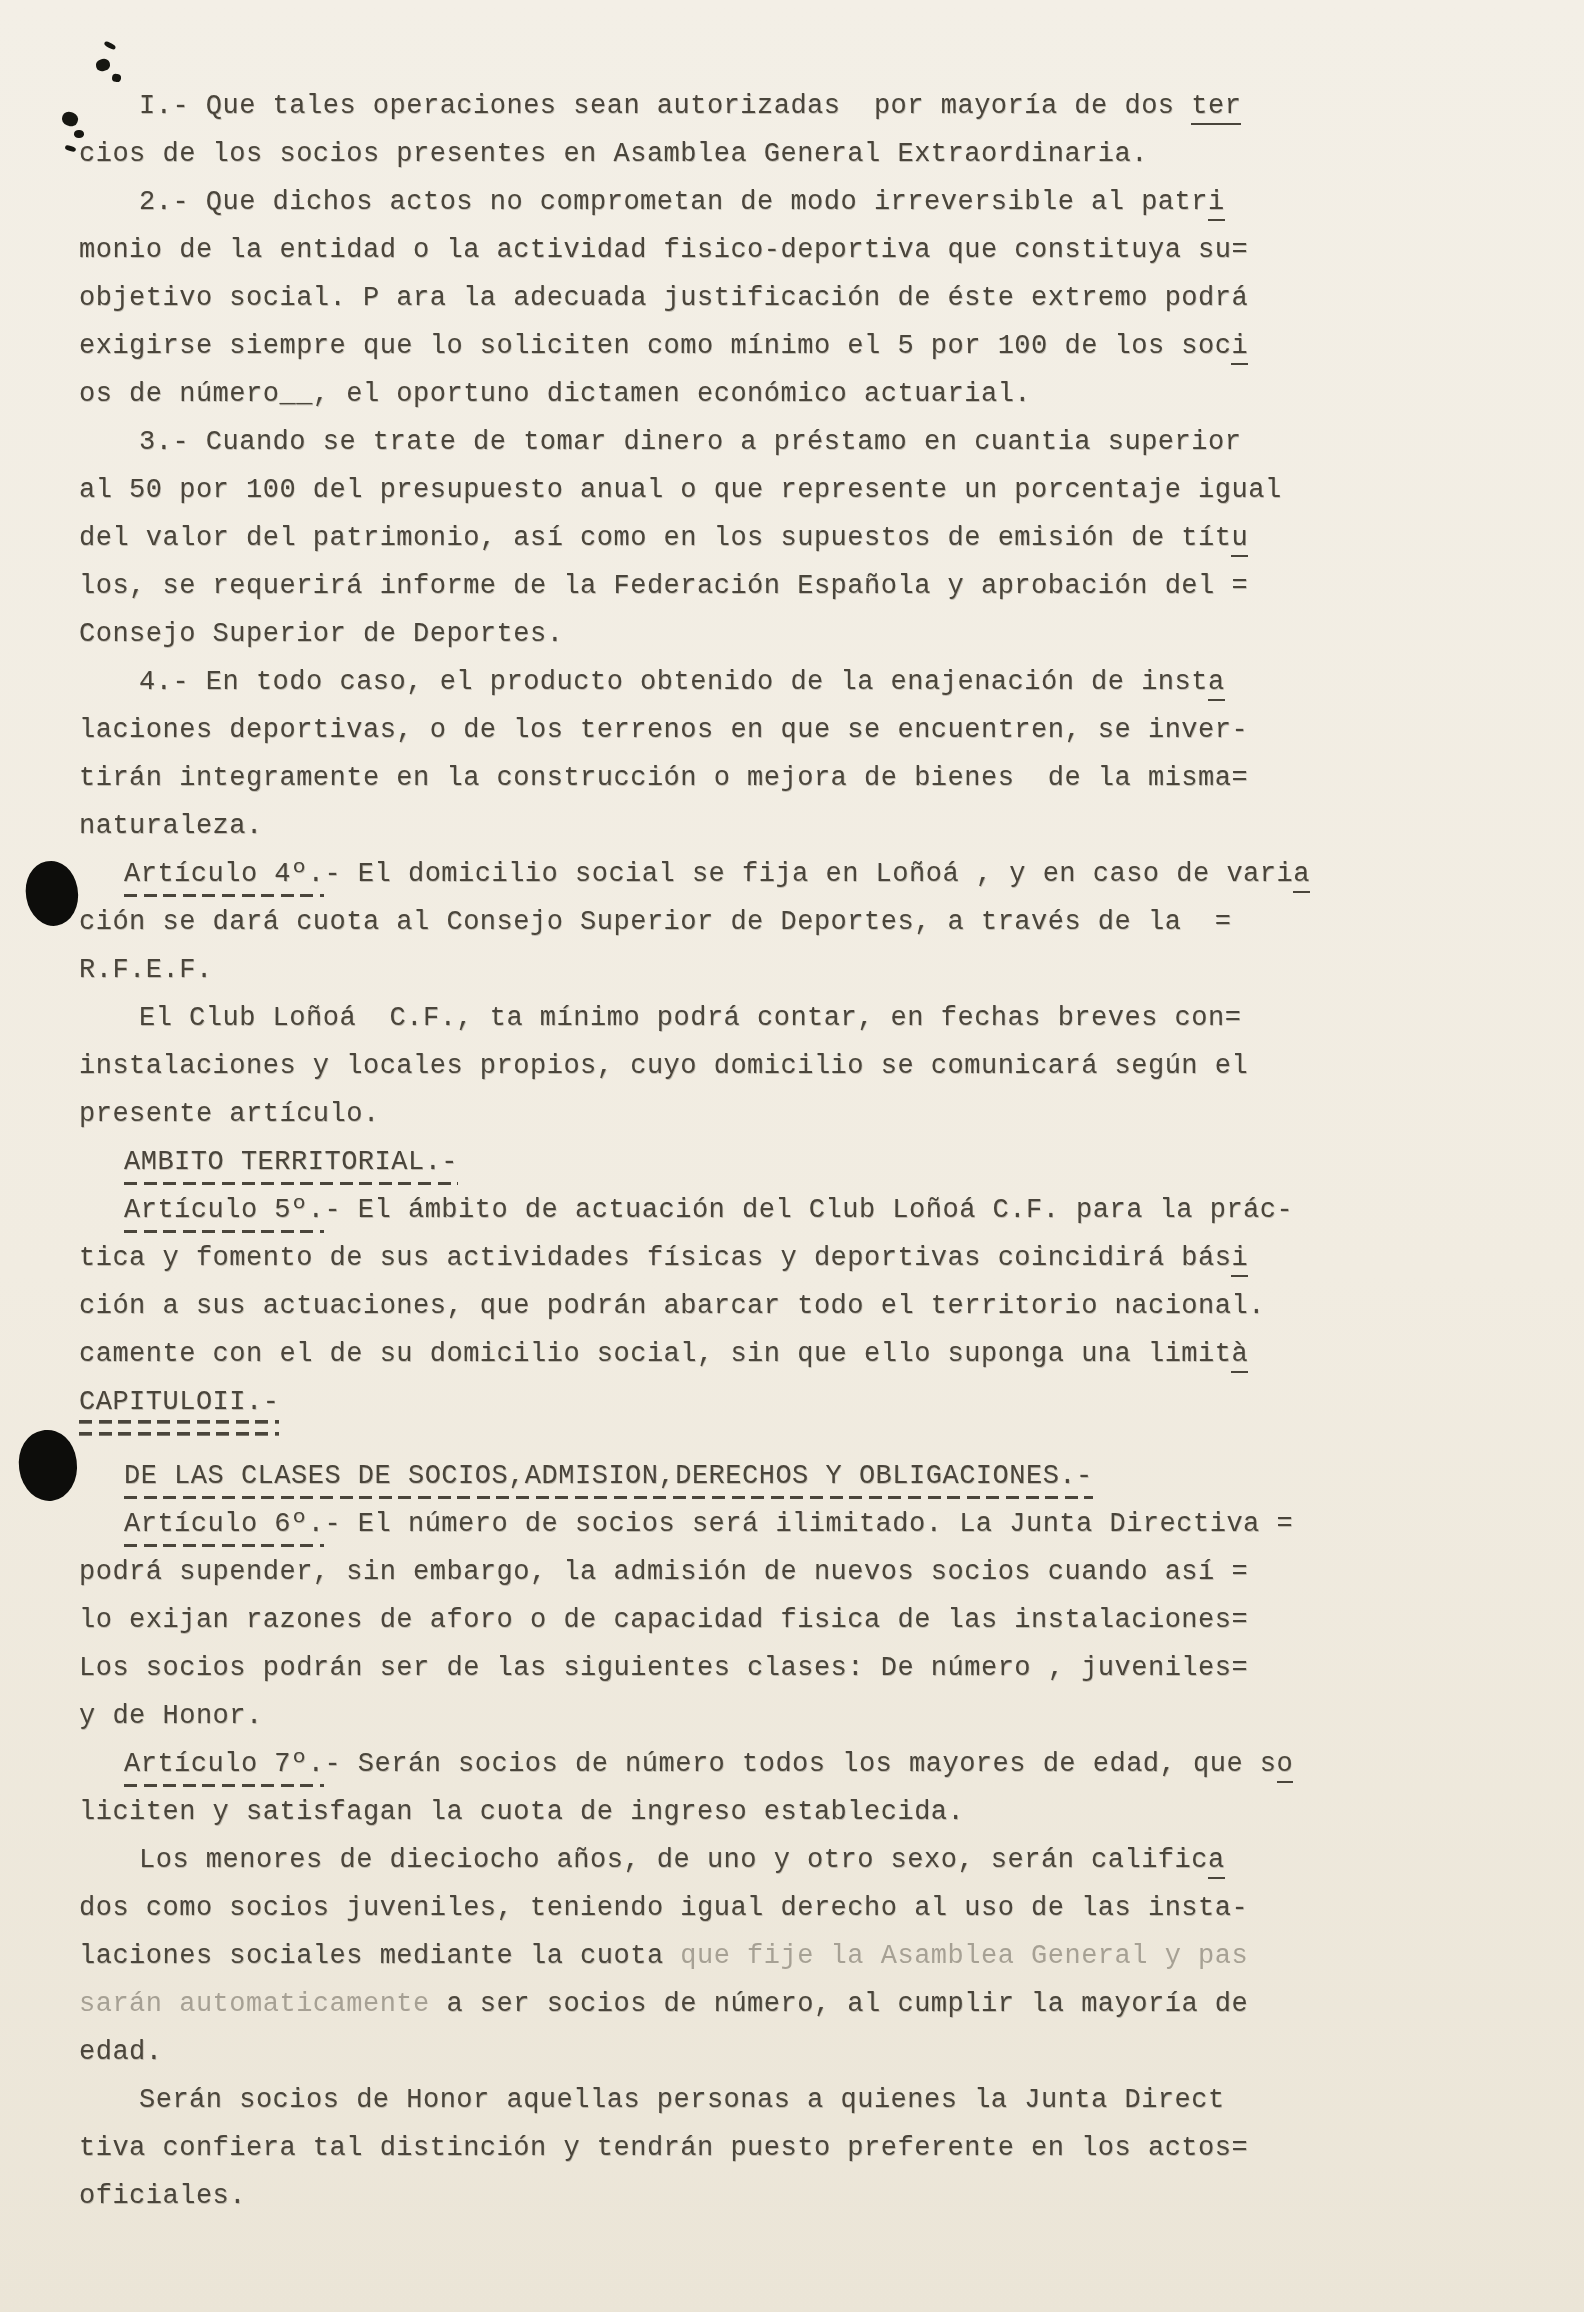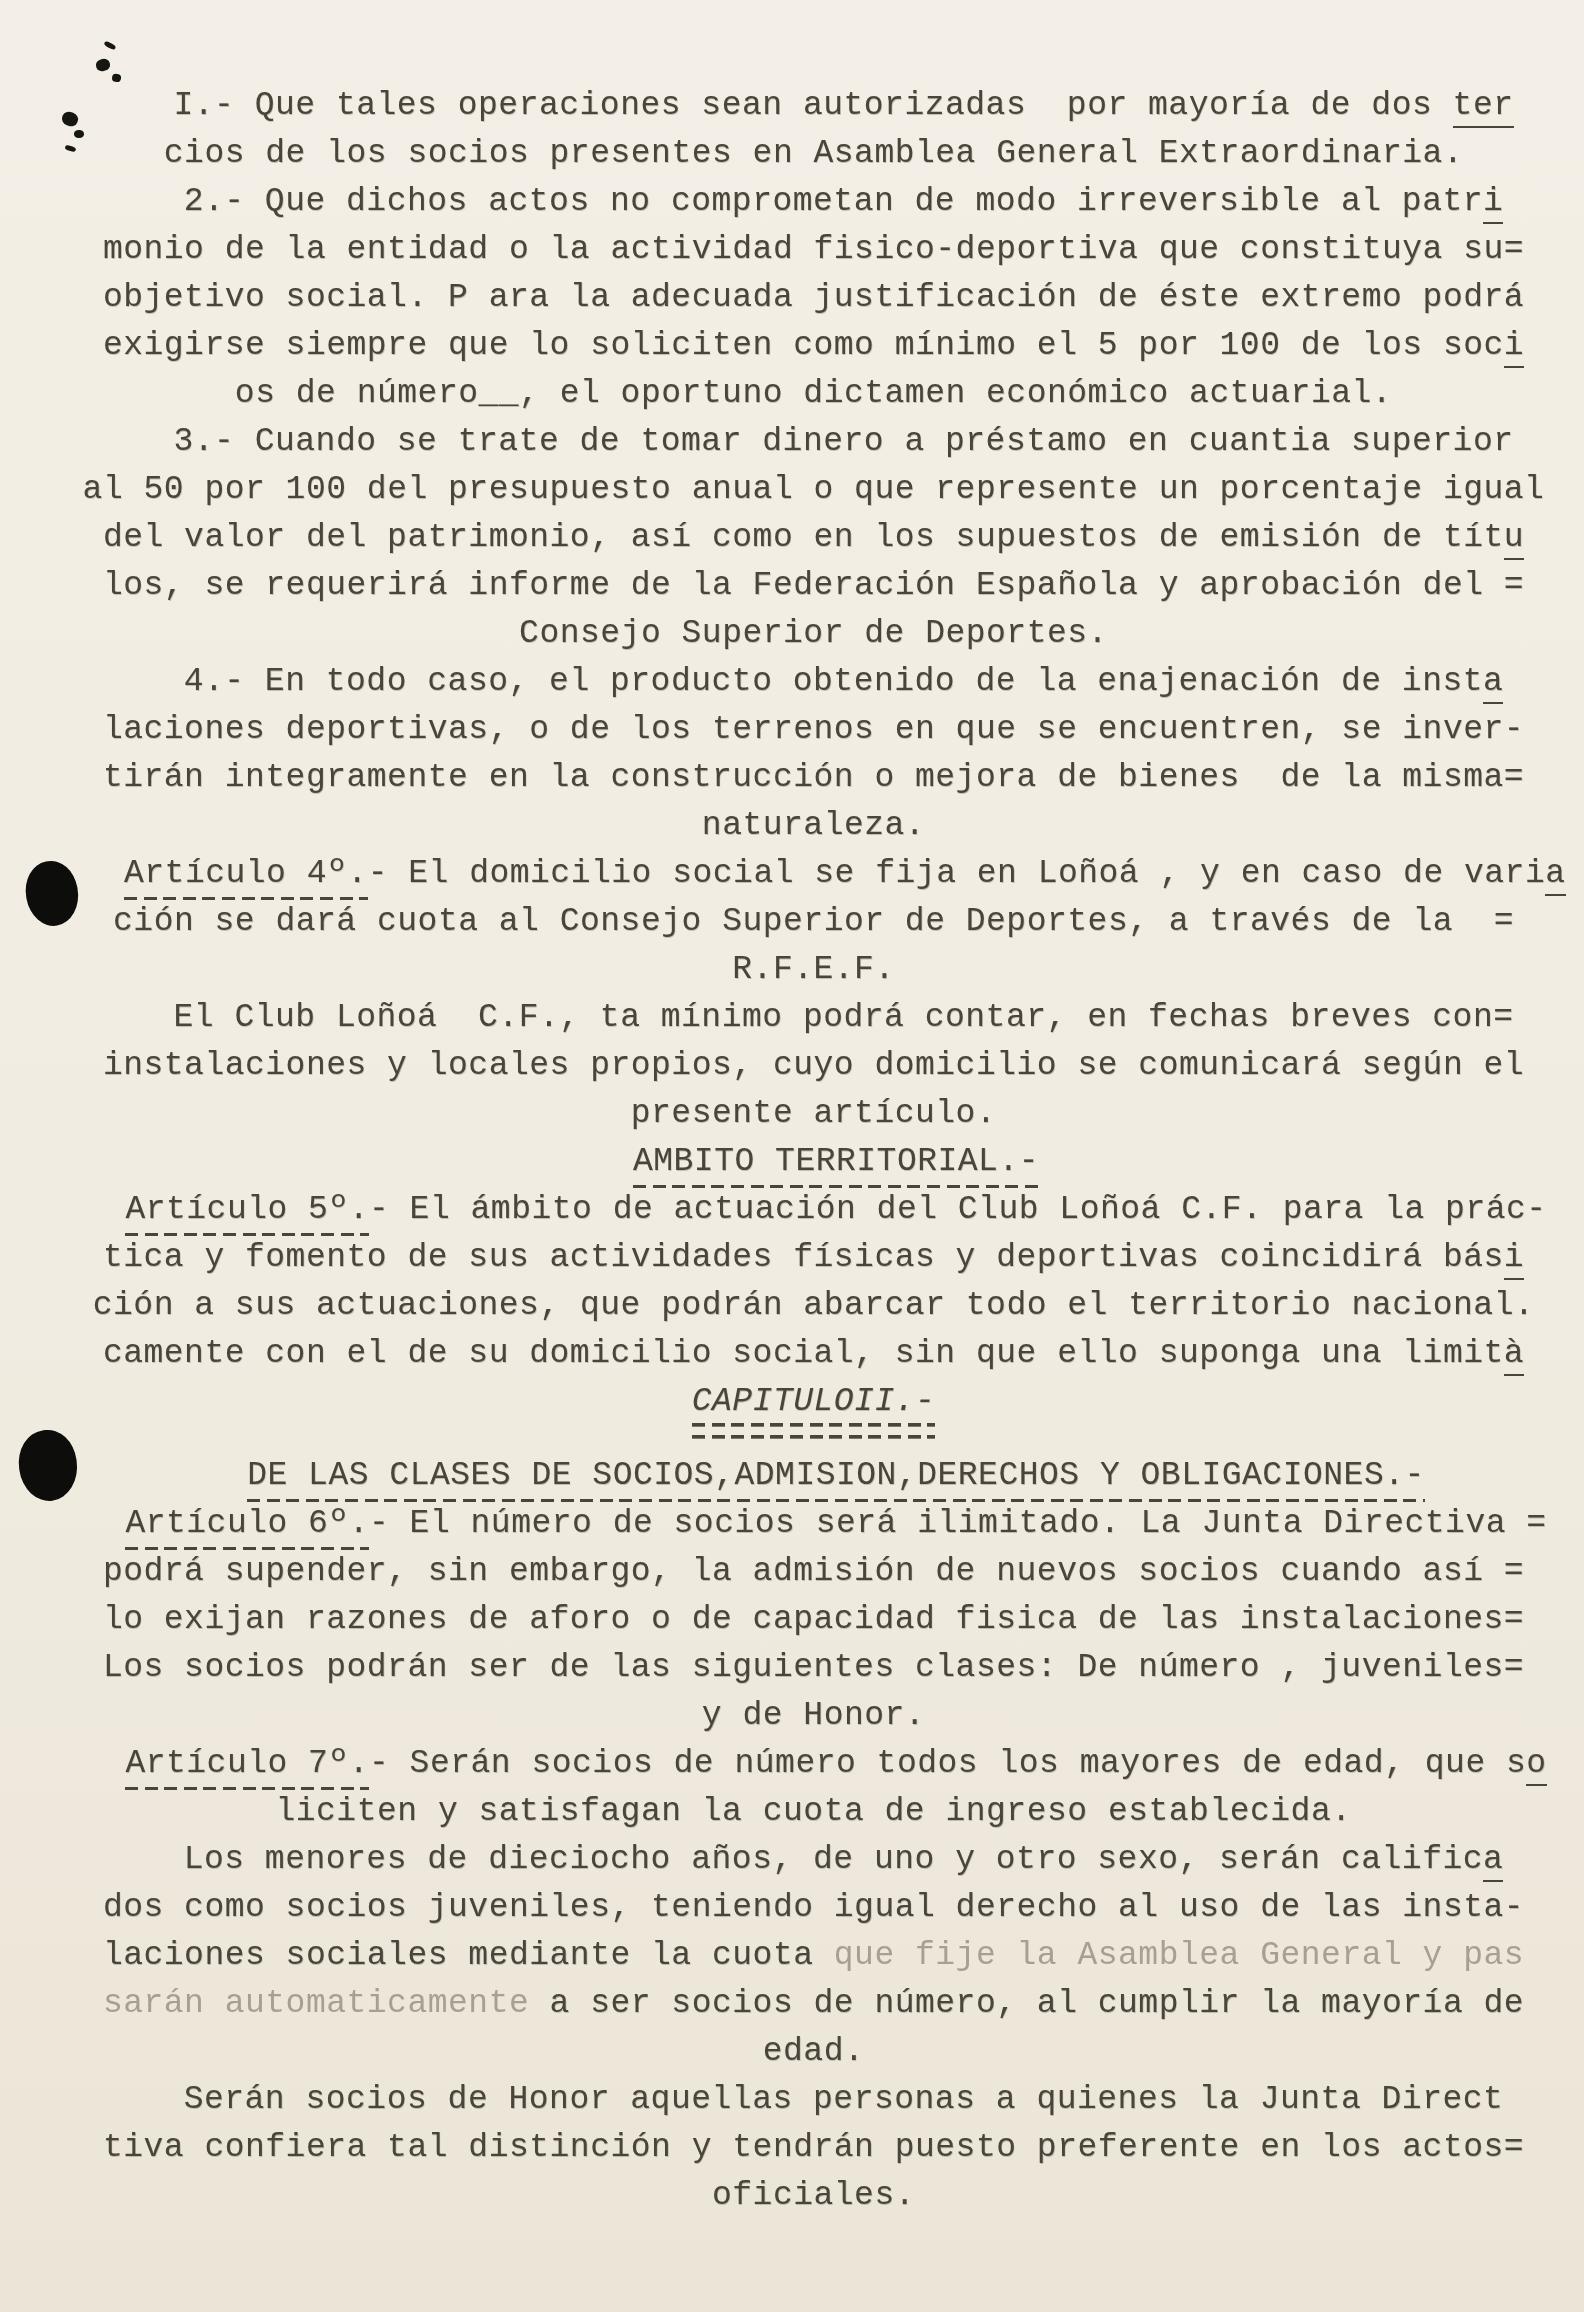--- a/index.html
+++ b/index.html
@@ -8,23 +8,22 @@
     position:relative;
     width:1585px;height:2313px;
     margin:0 auto;
     background:linear-gradient(180deg,#f3efe6 0%,#f1ece1 55%,#ebe5d7 100%);
     overflow:hidden;
     font-family:"Liberation Mono","DejaVu Sans Mono",monospace;
     color:#4a453b;
   }
   .document-text{
     position:absolute;left:79px;top:82px;right:37px;
-    font-size:33px;letter-spacing:0.5px;
+    font-size:27px;letter-spacing:0.5px;
     text-shadow:0.6px 0.6px 0 rgba(74,69,59,.28);
-    text-align:center;
   }
   .line{height:48px;line-height:48px;white-space:pre;}
   .line.gap{height:26px;}
   .line.indent{padding-left:60px;}
   .u-solid{
     border-bottom:2.8px solid currentColor;
     padding-bottom:1.9px;
   }
   .u-dash{
     background-image:repeating-linear-gradient(90deg,currentColor 0 13px,transparent 13px 19.6px);
@@ -35,21 +34,20 @@
     margin-left:45px;
   }
   .u-dash2{
     background-image:
       repeating-linear-gradient(90deg,currentColor 0 13px,transparent 13px 19.6px),
       repeating-linear-gradient(90deg,currentColor 0 13px,transparent 13px 19.6px);
     background-repeat:no-repeat,no-repeat;
     background-size:100% 3.7px,100% 3.7px;
     background-position:left calc(100% - 0px),left calc(100% - 12px);
     padding-bottom:18.6px;
-    font-style:italic;
   }
   .faded{color:rgba(96,90,78,.5);text-shadow:none;}
   .hole{
     position:absolute;background:#0d0d0b;border-radius:50% 48% 52% 50%;
   }
   .hole.h1{left:26px;top:861px;width:52px;height:65px;transform:rotate(-10deg);}
   .hole.h2{left:18.6px;top:1430px;width:58px;height:71px;transform:rotate(-8deg);}
   .speck{position:absolute;background:#171712;border-radius:45%;}
   .sp1{left:104px;top:43px;width:12px;height:4.7px;transform:rotate(28deg);}
   .sp2{left:96px;top:59px;width:14px;height:12px;transform:rotate(-15deg);}

